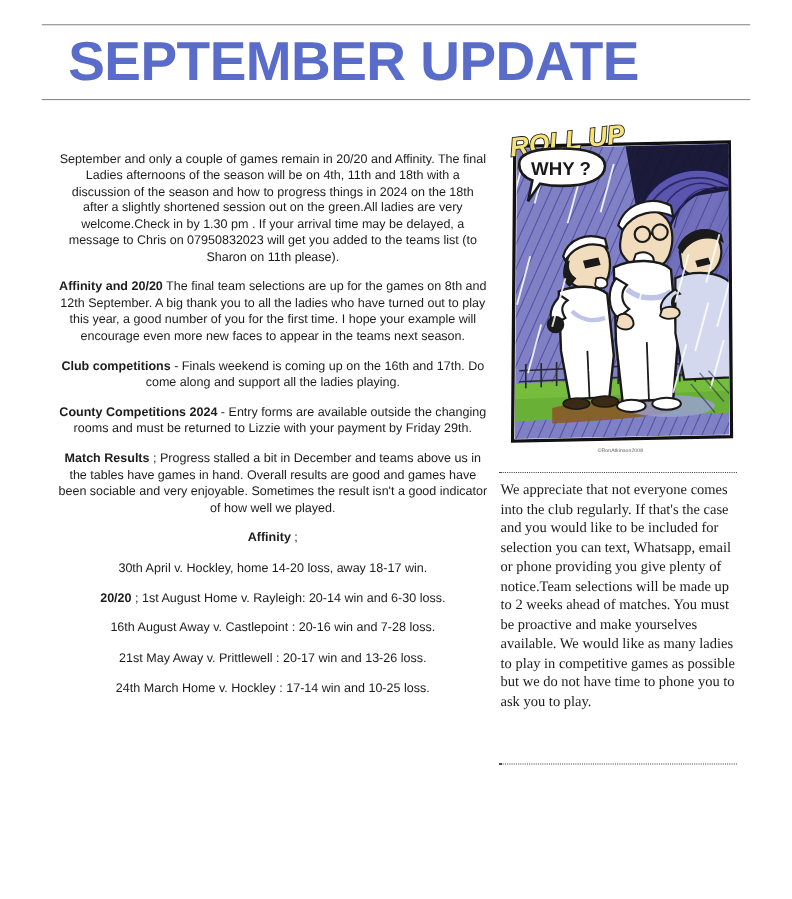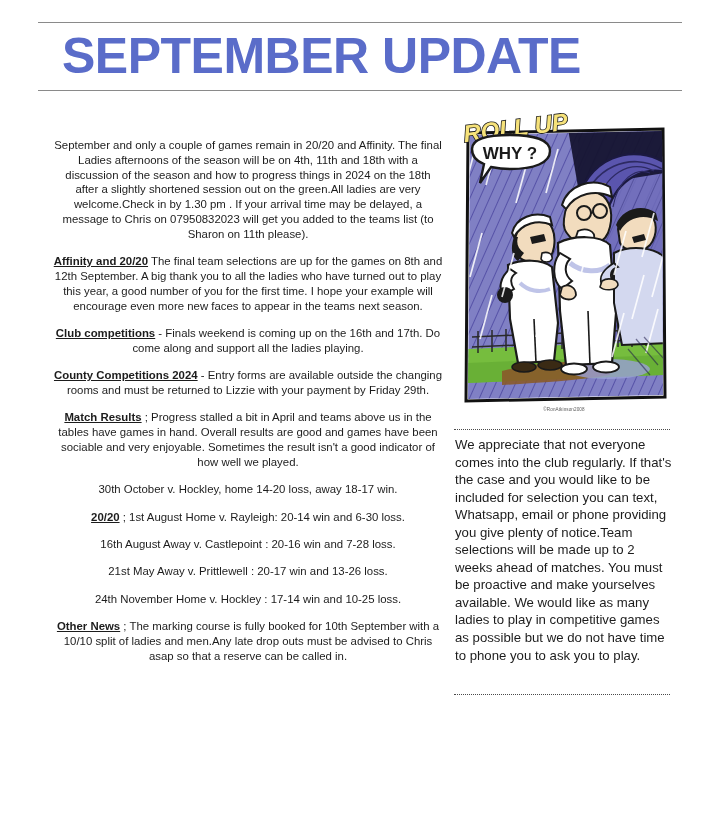--- a/index.html
+++ b/index.html
@@ -56,21 +56,21 @@
     top: 138px;
     width: 390px;
     font-size: 11.4px;
     line-height: 1.30;
     color: #1c1c1c;
   }
   .left-col p {
     margin: 0 0 12.5px 0;
     text-align: center;
   }
-  .left-col b { font-weight: bold; text-decoration: underline; }
+  .left-col b { font-weight: bold; }
 
   
   .result-line { margin: 0 0 14px 0; }
 
   
   .cartoon-wrap {
     position: absolute;
     left: 458px;
     top: 113px;
     width: 212px;
@@ -100,20 +100,21 @@
   .dotted-sep.two { top: 694px; }
 
   .right-col {
     position: absolute;
     left: 455px;
     top: 436px;
     width: 218px;
     font-size: 13.2px;
     line-height: 1.33;
     color: #1c1c1c;
+    font-family: Liberation Serif, serif;
   }
   .right-col p { margin: 0; }
 
   
   svg.cartoon { display: block; }
 </style>
 </head>
 <body>
 
 <div class="page">
@@ -127,36 +128,36 @@
   <div class="left-col">
 
     <p><span>September and only a couple of games remain in 20/20 and Affinity. The final Ladies afternoons of the season will be on 4th, 11th and 18th with a discussion of the season and how to progress things in 2024 on the 18th after a slightly shortened session out on the green.All ladies are very welcome.Check in by 1.30 pm . If your arrival time may be delayed, a message to Chris on 07950832023 will get you added to the teams list (to Sharon on 11th please).</span></p>
 
     <p><b>Affinity and 20/20</b><span>  The final team selections are up for the games on 8th and 12th September. A big thank you to all the ladies who have turned out to play this year, a good number of you for the first time. I hope your example will encourage even more new faces to appear in the teams next season.</span></p>
 
     <p><b>Club competitions</b><span> - Finals weekend is coming up on the 16th and 17th. Do come along and support all the ladies playing.</span></p>
 
     <p><b>County Competitions 2024</b><span> - Entry forms are available outside the changing rooms and must be returned to Lizzie with your payment by Friday 29th.</span></p>
 
-    <p><b>Match Results</b><span> ; Progress stalled a bit in April and teams above us in the tables have games in hand. Overall results are good and games have been sociable and very enjoyable. Sometimes the result isn't a good indicator of how well we played.</span></p>
-
-
-
-    <p class="result-line">30th October v. Hockley, home 14-20 loss, away 18-17 win.</p>
+    <p><b>Match Results</b><span> ; Progress stalled a bit in December and teams above us in the tables have games in hand. Overall results are good and games have been sociable and very enjoyable. Sometimes the result isn't a good indicator of how well we played.</span></p>
+
+    <p class="result-line"><b>Affinity</b><span> ;</span></p>
+
+
+    <p class="result-line">30th April v. Hockley, home 14-20 loss, away 18-17 win.</p>
 
     <p class="result-line"><b>20/20</b><span> ; 1st August Home v. Rayleigh: 20-14 win and 6-30 loss.</span></p>
 
 
     <p class="result-line">16th August Away v. Castlepoint : 20-16 win and 7-28 loss.</p>
 
     <p class="result-line">21st May Away v. Prittlewell : 20-17 win and 13-26 loss.</p>
 
-    <p class="result-line">24th November Home v. Hockley : 17-14 win and 10-25 loss.</p>
-
-    <p><b>Other News</b><span> ; The marking course is fully booked for 10th September with a 10/10 split of ladies and men.Any late drop outs must be advised to Chris asap so that a reserve can be called in.</span></p>
+    <p class="result-line">24th March Home v. Hockley : 17-14 win and 10-25 loss.</p>
+
   </div>
 
   <div class="cartoon-wrap">
     <svg class="cartoon" width="212" height="300" viewBox="0 0 212 300">
       <defs>
         <pattern id="rainhatch" width="9" height="9" patternTransform="rotate(24)" patternUnits="userSpaceOnUse">
           <rect width="9" height="9" fill="#8080c4"></rect>
           <line x1="0" y1="0" x2="0" y2="9" stroke="#4b46a0" stroke-width="1.6"></line>
         </pattern>
         <pattern id="rainhatch2" width="11" height="11" patternTransform="rotate(24)" patternUnits="userSpaceOnUse">

